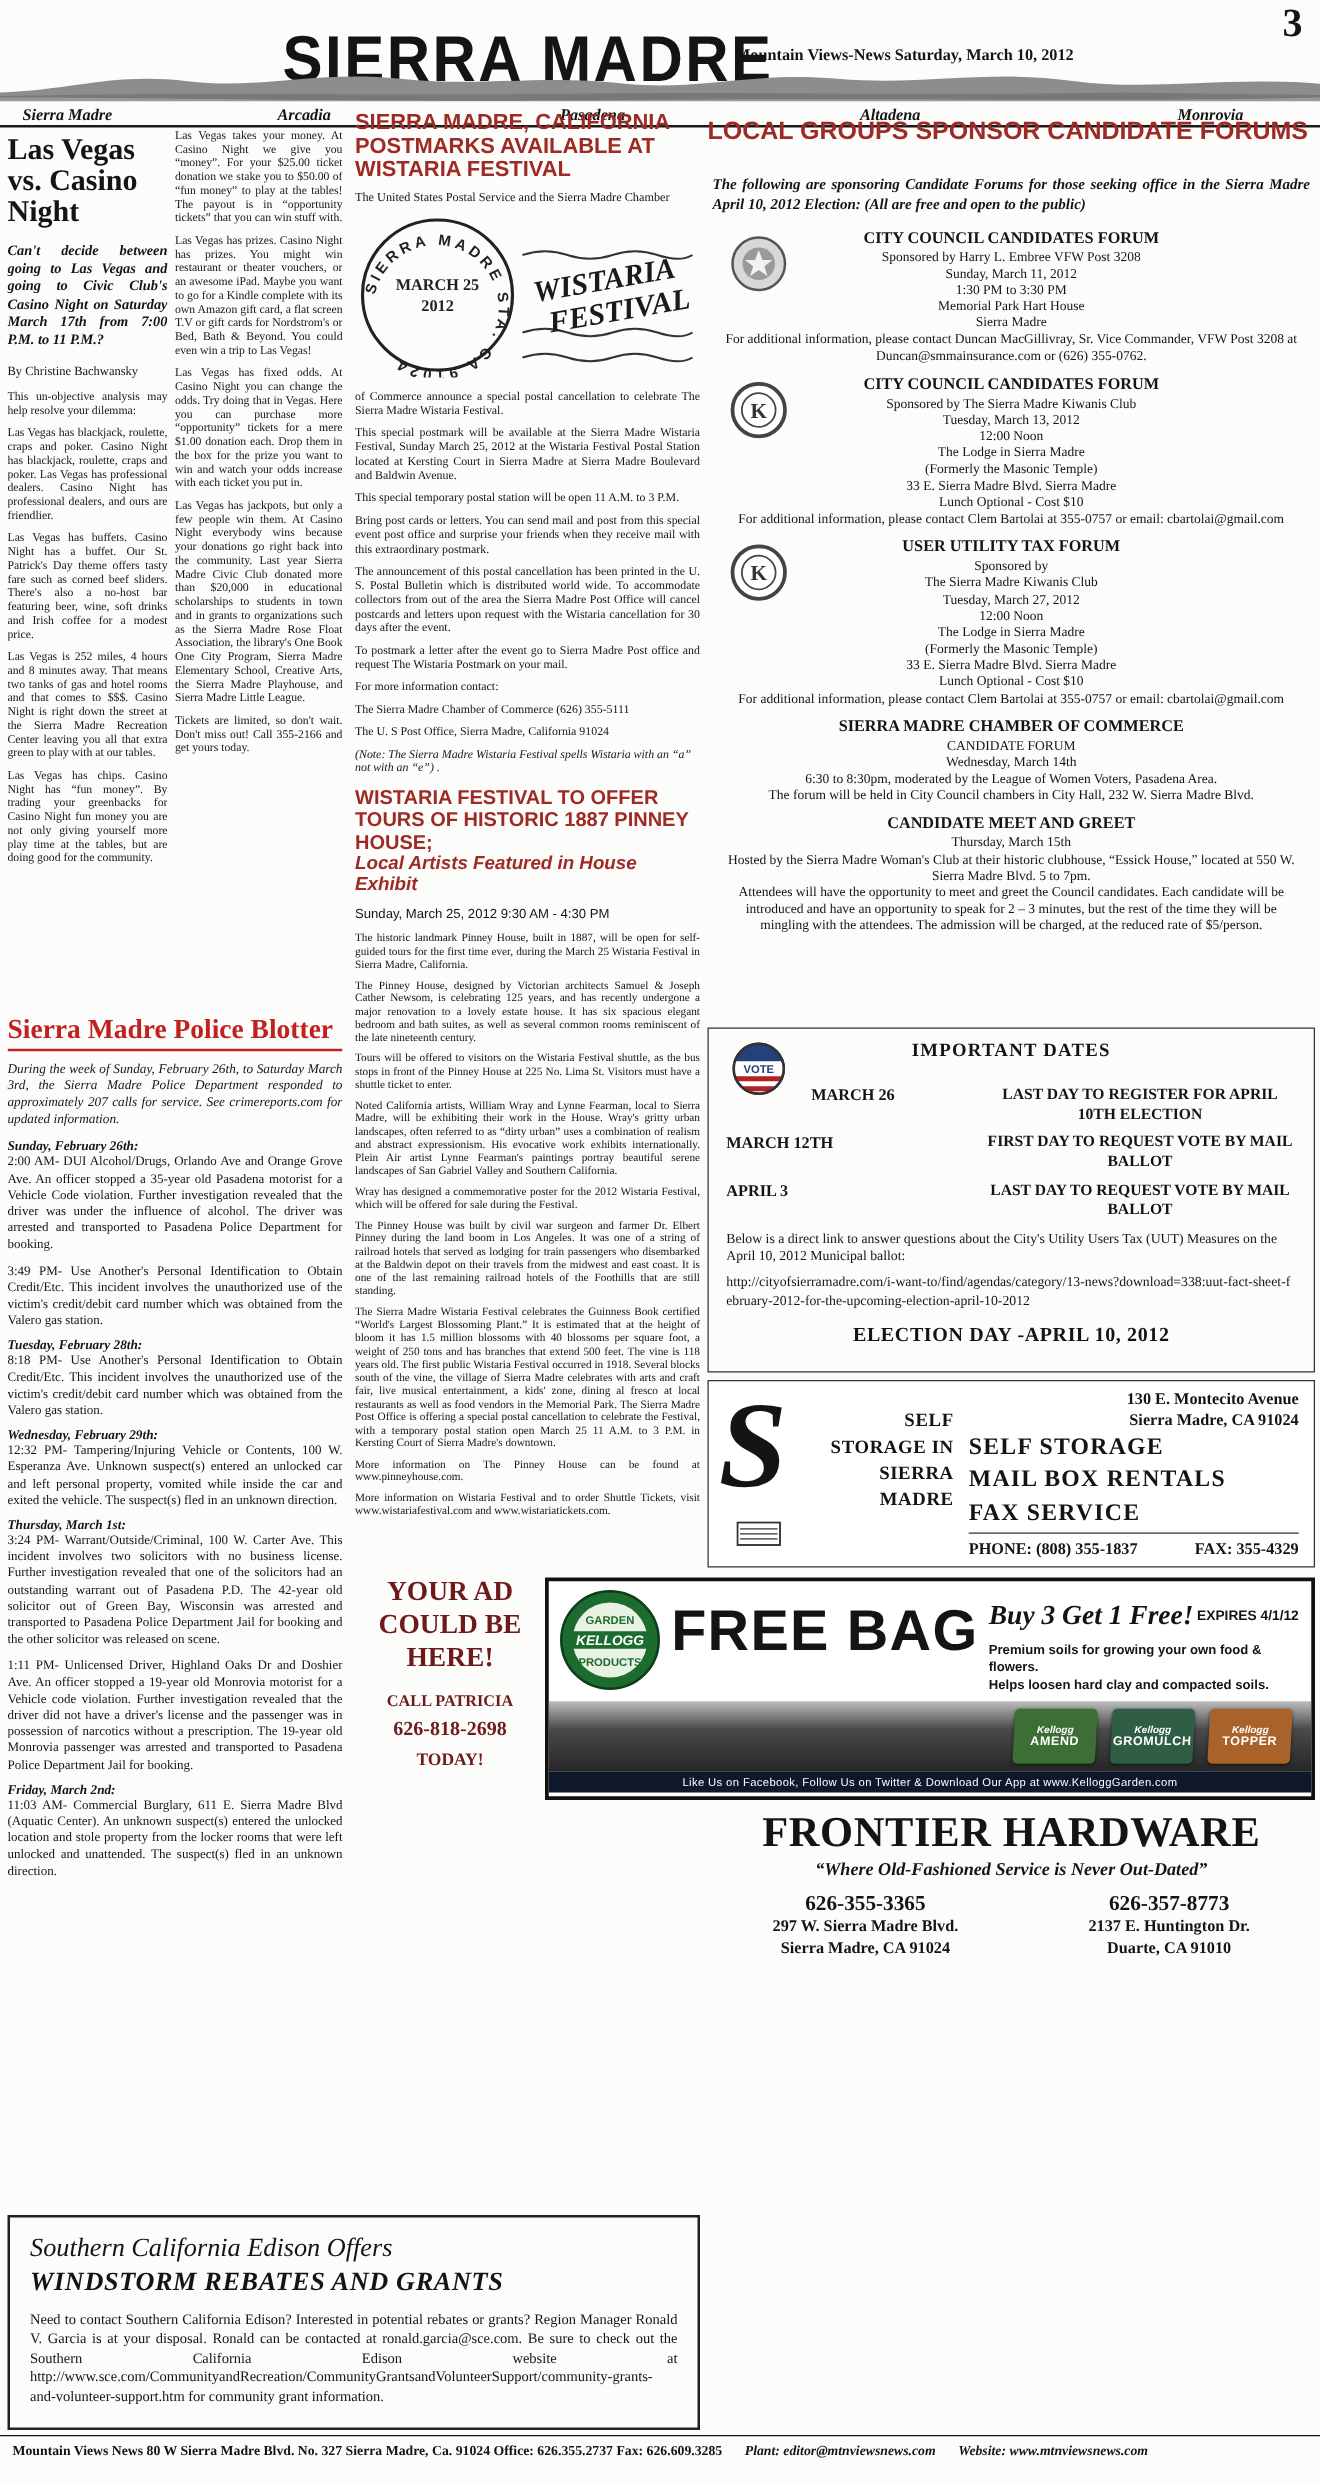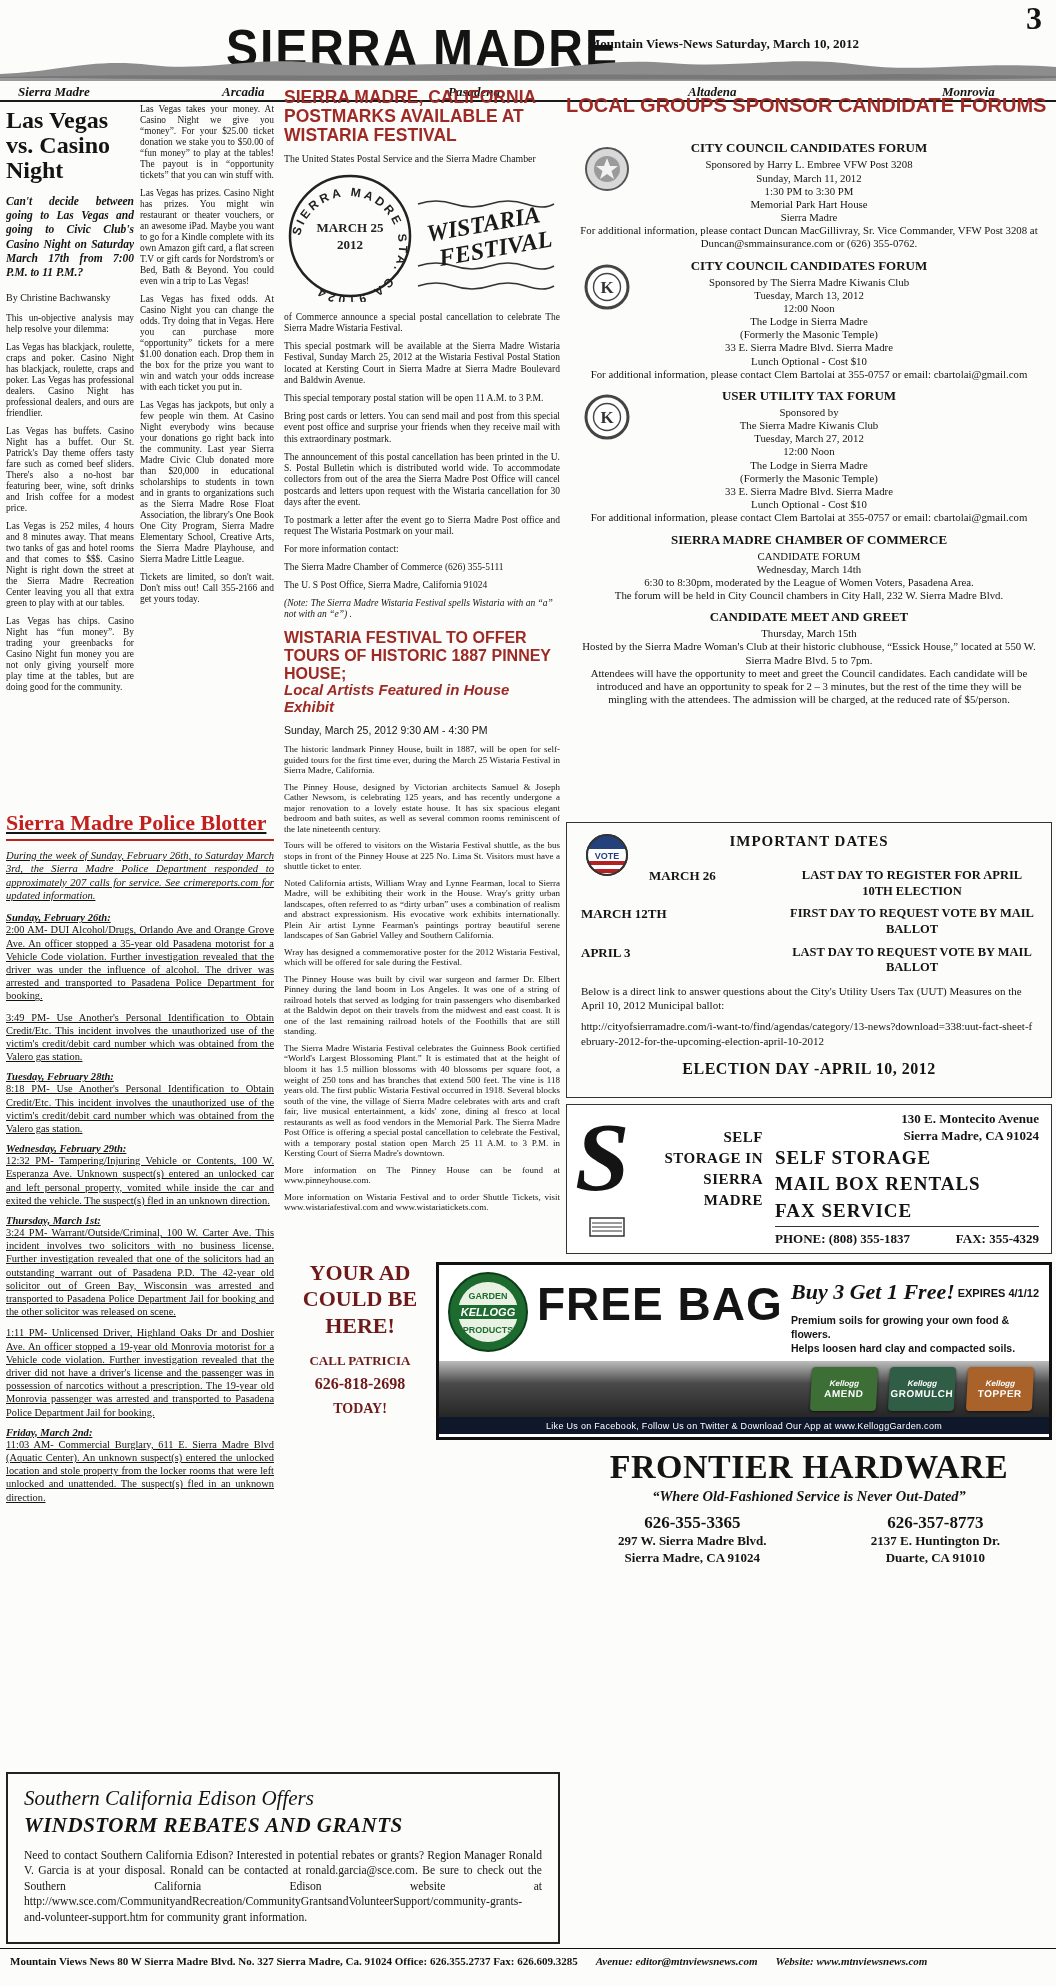--- a/index.html
+++ b/index.html
@@ -26,21 +26,21 @@
   .news-text p { font-size:9.4px; line-height:1.17; text-align:justify; margin:0 0 7px; }
 
   
   .vegas-col1 { left:6px; top:108px; width:128px; height:700px; overflow:hidden; }
   .vegas-col2 { left:140px; top:104px; width:134px; height:704px; overflow:hidden; }
   .vegas-headline { font-size:24px; font-weight:bold; line-height:1.05; margin-bottom:10px; }
   .vegas-deck { font-size:11.5px; font-weight:bold; font-style:italic; text-align:justify; line-height:1.25; margin-bottom:12px; }
   .vegas-byline { font-size:10px; margin-bottom:10px; }
 
   
-  .blotter { left:6px; top:810px; width:268px; height:952px; overflow:hidden;text-decoration:underline; }
+  .blotter { left:6px; top:810px; width:268px; height:952px; overflow:hidden; }
   .blotter-headline { color:var(--blotter_red,#c0201e); font-size:22px; font-weight:bold;
     border-bottom:2.5px solid var(--blotter_red,#c0201e); padding-bottom:3px; margin-bottom:8px; }
   .blotter-intro { font-style:italic; font-size:10.6px; text-align:justify; line-height:1.26; margin-bottom:10px; }
   .blot-date { font-size:10.6px; font-weight:bold; font-style:italic; margin-top:8px; }
   .blot-entry p { font-size:10.4px; line-height:1.27; text-align:justify; margin:0 0 8px; }
 
   
   .mid-col { left:284px; top:88px; width:276px; height:1166px; overflow:hidden; }
   .mid-headline { font-family:"Liberation Sans",sans-serif; color:var(--headline_red,#9e2a25);
     font-size:17.5px; line-height:1.08; font-weight:bold; margin-bottom:8px; }
@@ -263,20 +263,21 @@
         <p>Wray has designed a commemorative poster for the 2012 Wistaria Festival, which will be offered for sale during the Festival.</p>
         <p>The Pinney House was built by civil war surgeon and farmer Dr. Elbert Pinney during the land boom in Los Angeles.  It was one of a string of railroad hotels that served as lodging for train passengers who disembarked at the Baldwin depot on their travels from the midwest and east coast.  It is one of the last remaining railroad hotels of the Foothills that are still standing.</p>
         <p>The Sierra Madre Wistaria Festival celebrates the Guinness Book certified “World's Largest Blossoming Plant.”  It is estimated that at the height of bloom it has 1.5 million blossoms with 40 blossoms per square foot, a weight of 250 tons and has branches that extend 500 feet.  The vine is 118 years old. The first public Wistaria Festival occurred in 1918.   Several blocks south of the vine, the village of Sierra Madre celebrates with arts and craft fair, live musical entertainment, a kids' zone, dining al fresco at local restaurants as well as food vendors in the Memorial Park.  The Sierra Madre Post Office is offering a special postal cancellation to celebrate the Festival, with a temporary postal station open March 25 11 A.M. to 3 P.M. in Kersting Court of Sierra Madre's downtown.</p>
         <p>More information on The Pinney House can be found at www.pinneyhouse.com.</p>
         <p>More information on Wistaria Festival and  to order Shuttle Tickets, visit www.wistariafestival.com and www.wistariatickets.com.</p>
       </div>
   </section>
 
   <section class="abs right-col">
     <h2 class="forums-headline">LOCAL GROUPS SPONSOR CANDIDATE FORUMS</h2>
+    <p class="forums-intro">The following are sponsoring Candidate Forums for those seeking office in the Sierra Madre April 10, 2012 Election: (All are free and open to the public)</p>
 
     <div class="forum-block">
       <span class="forum-logo">
         <svg viewBox="0 0 46 46">
           <circle cx="23" cy="23" r="21" fill="#d8d8d8" stroke="#555" stroke-width="2"></circle>
           <circle cx="23" cy="23" r="13" fill="#9a9a9a"></circle>
           <path d="M23 12 L26 20 L34 20 L27.5 25 L30 33 L23 28 L16 33 L18.5 25 L12 20 L20 20 Z" fill="#f2f2f2"></path>
         </svg>
       </span>
       <div class="forum-title">CITY COUNCIL CANDIDATES FORUM</div>
@@ -492,17 +493,17 @@
   </section>
 
   <section class="abs edison-box">
     <div class="edison-h1">Southern California Edison Offers</div>
     <div class="edison-h2">WINDSTORM REBATES AND GRANTS</div>
     <p class="edison-body">Need to contact Southern California Edison? Interested in potential rebates or grants? Region Manager Ronald V. Garcia is at your disposal. Ronald can be contacted at ronald.garcia@sce.com. Be sure to check out the Southern California Edison website at http://www.sce.com/CommunityandRecreation/CommunityGrantsandVolunteerSupport/community-grants-and-volunteer-support.htm  for  community grant information.</p>
   </section>
 
   <div class="abs footer">
     <span class="main">Mountain Views News     80 W Sierra Madre Blvd.  No. 327   Sierra Madre, Ca.  91024   Office:  626.355.2737  Fax:  626.609.3285</span>
-    <span class="em">Avenue:  editor@mtnviewsnews.com</span>
+    <span class="em">Plant:  editor@mtnviewsnews.com</span>
     <span class="em">Website:  www.mtnviewsnews.com</span>
   </div>
 
 </div>
 
 </body></html>

